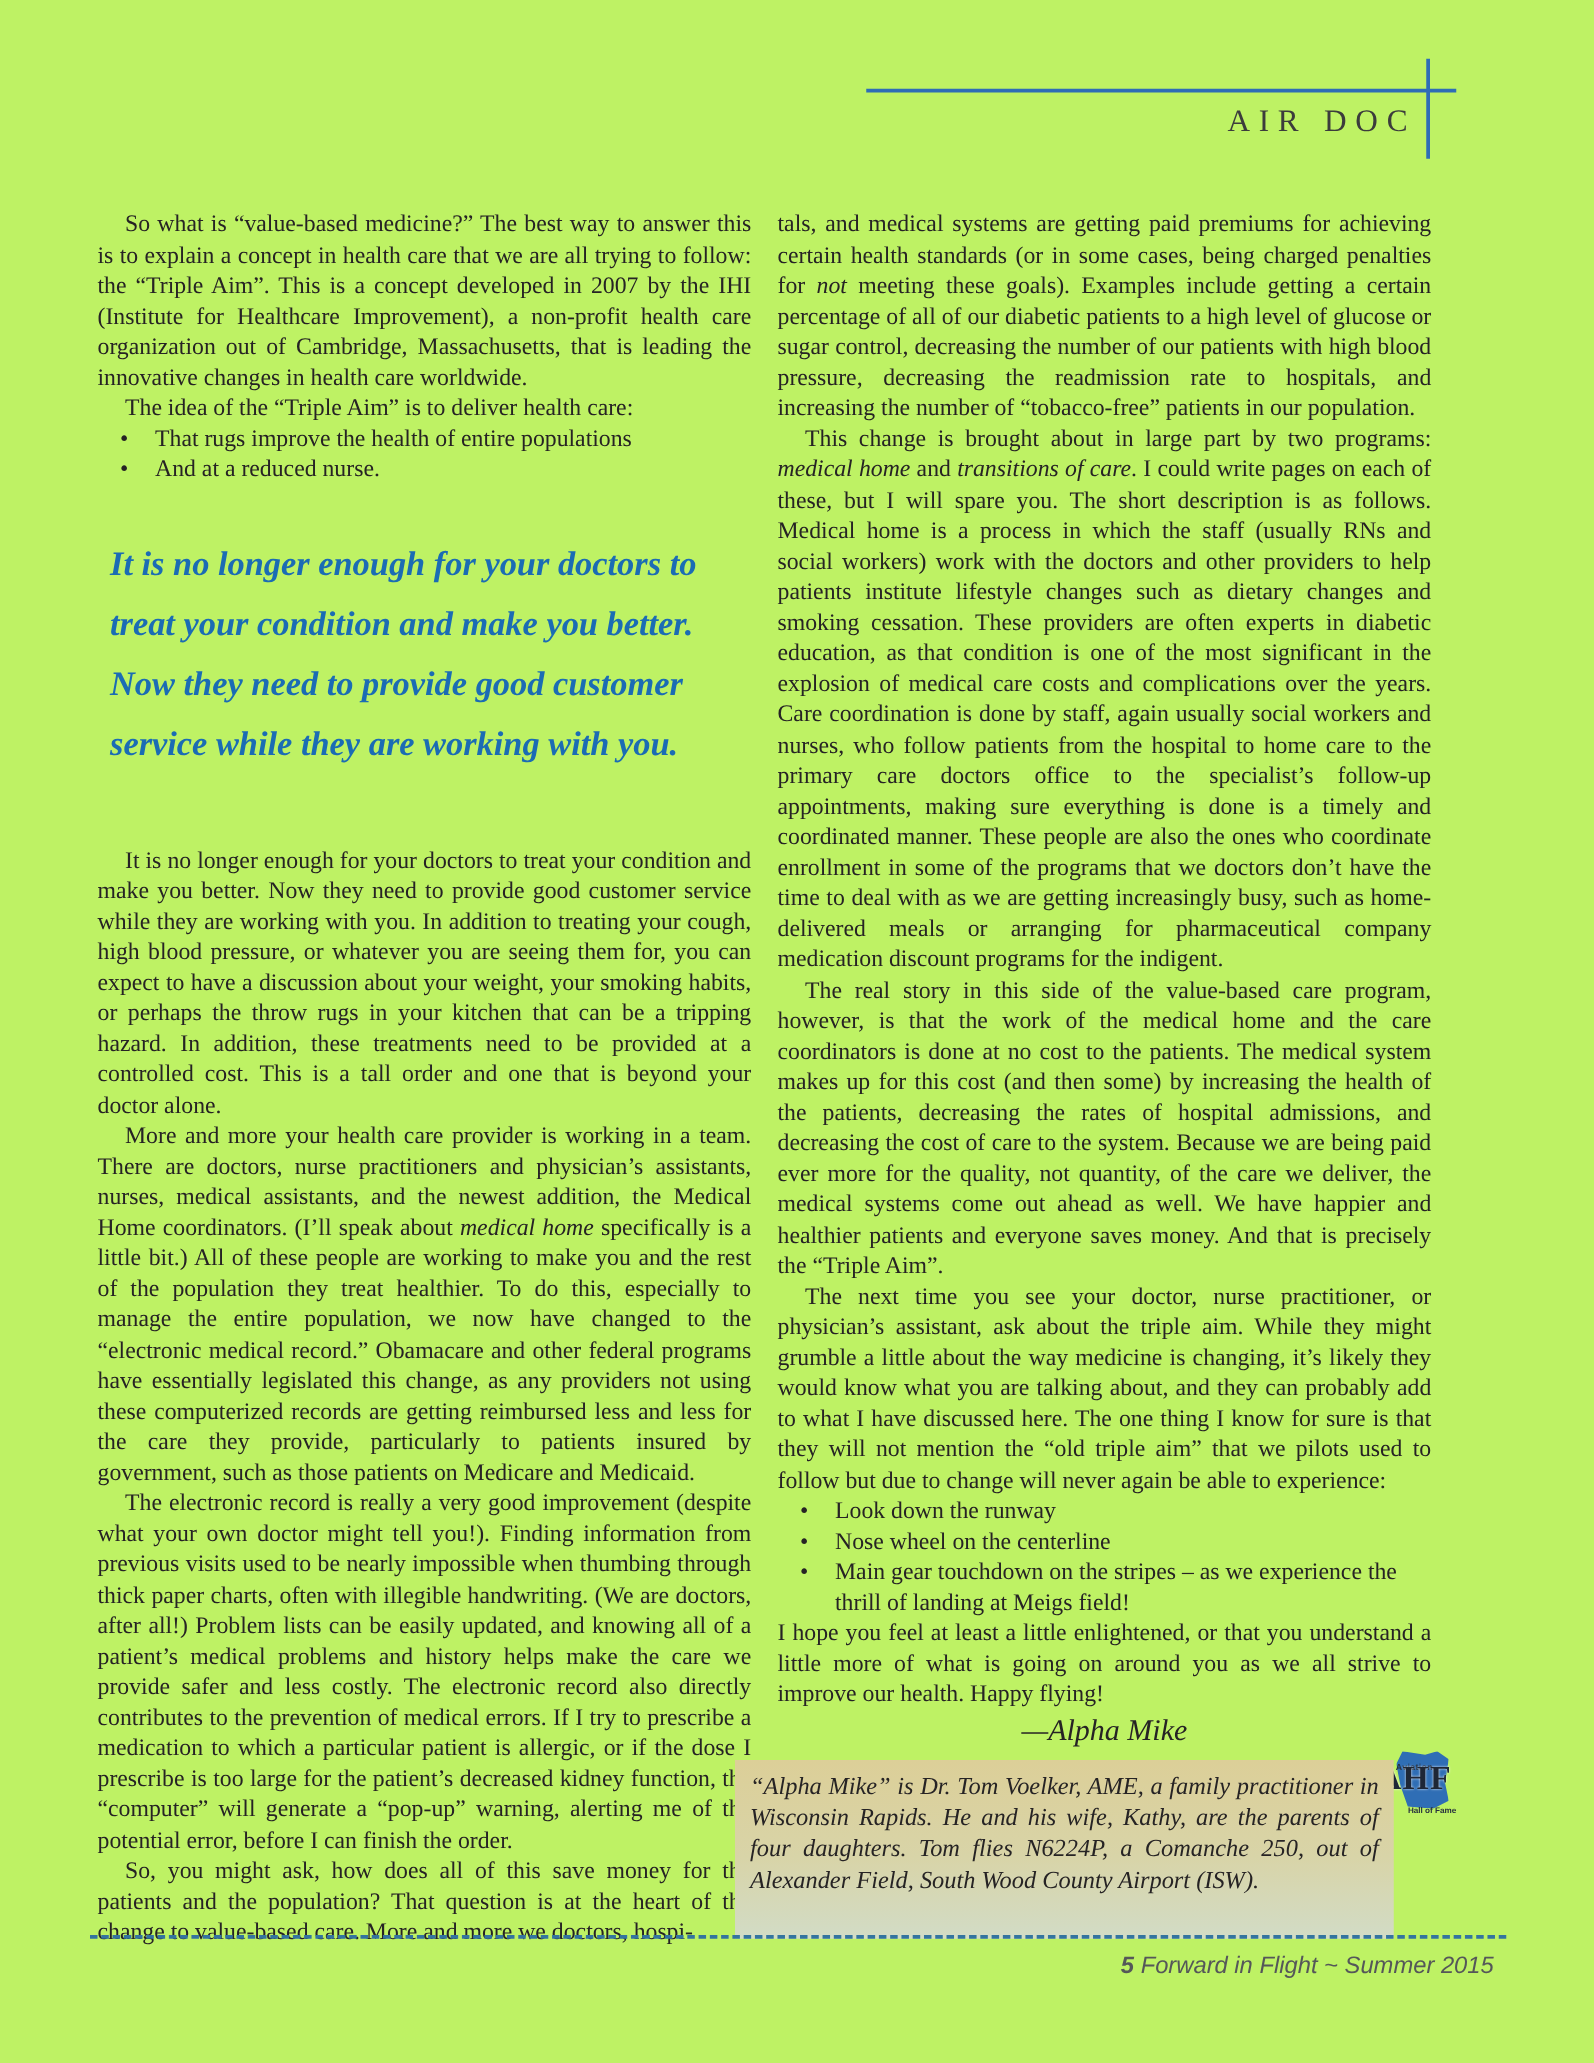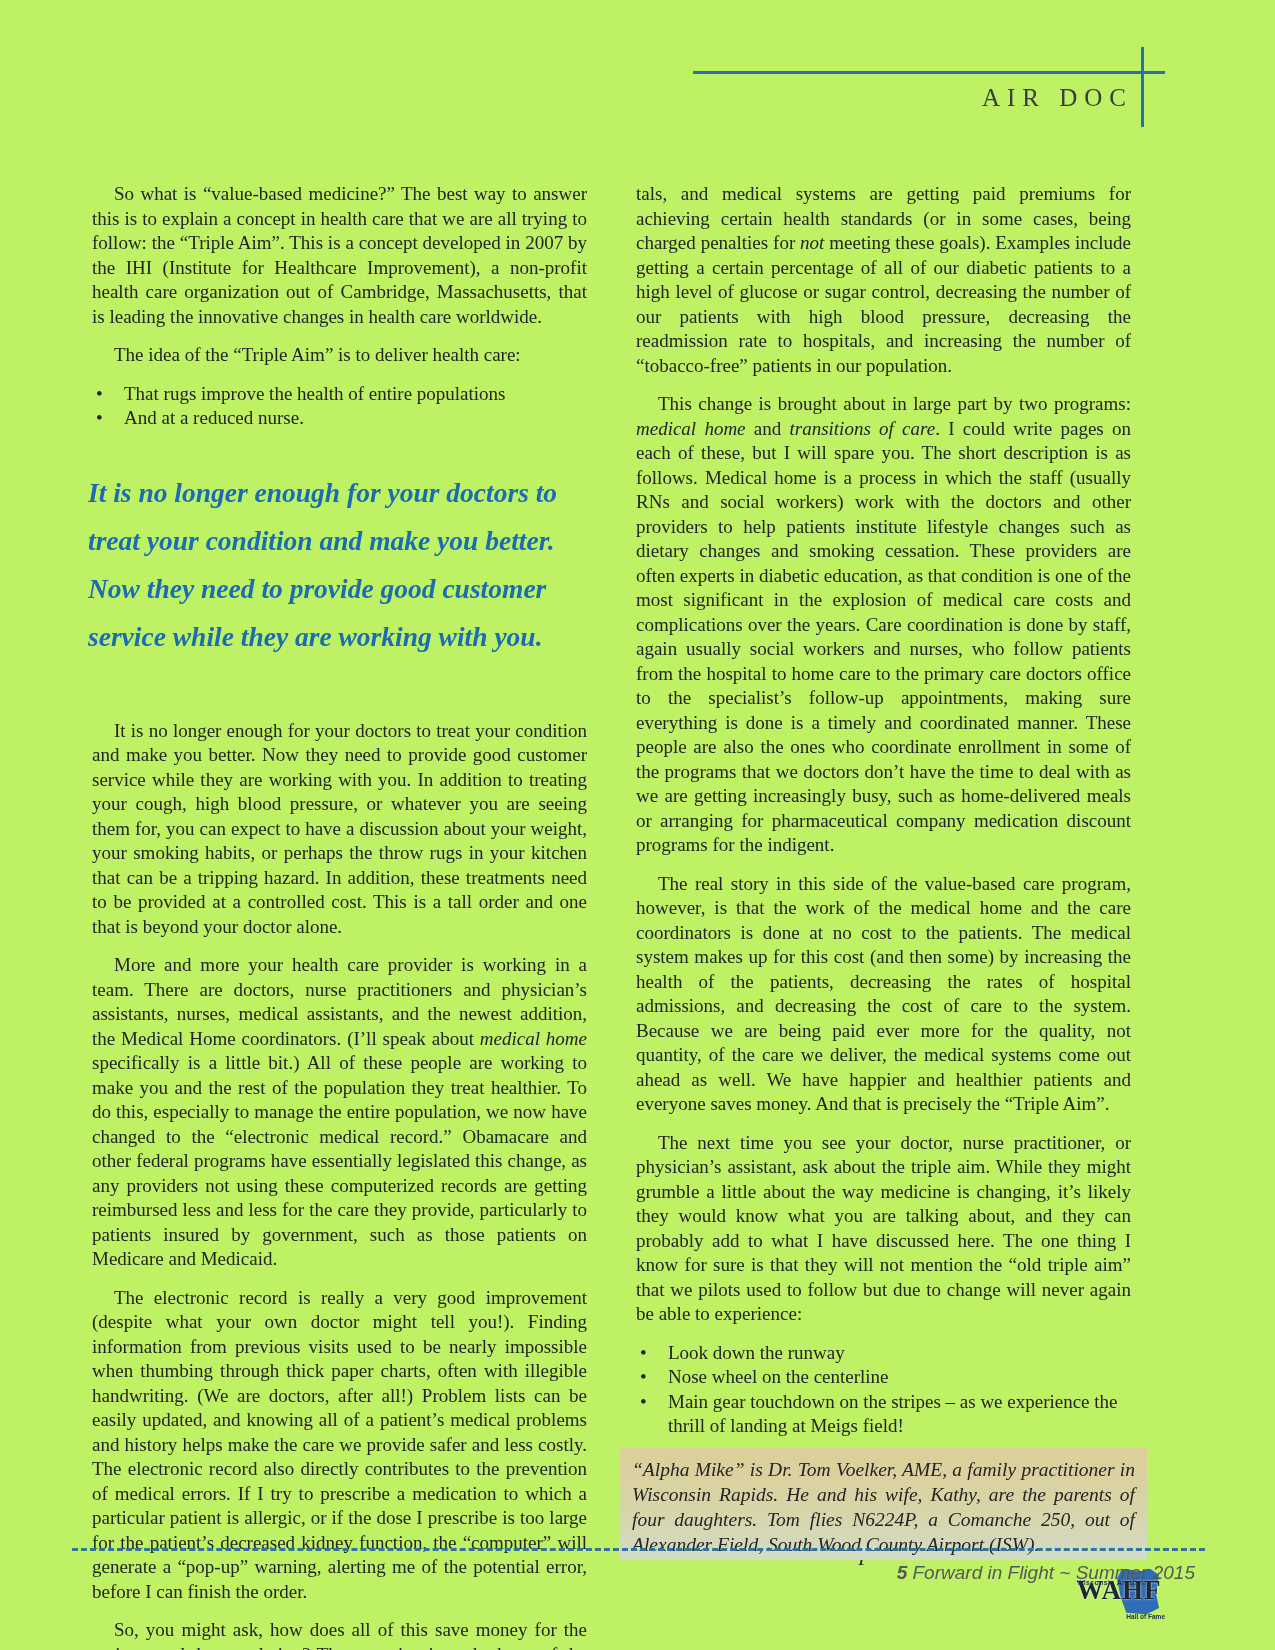--- a/index.html
+++ b/index.html
@@ -15,21 +15,21 @@
   .rule-h{position:absolute;left:693px;top:71px;width:472px;height:3px;background:#2e6db6;}
   .rule-v{position:absolute;left:1141px;top:47px;width:3px;height:80px;background:#2e6db6;}
   .masthead{
     position:absolute;top:84px;right:142px;
     font-size:25px;letter-spacing:7px;color:#3c3c3c;
   }
   
   .col{position:absolute;top:168px;width:523px;font-size:19px;line-height:24.5px;text-align:justify;}
   .col1{left:78px;}
   .col2{left:622px;}
-  .para{margin:14px;}
+  .para{margin:0;}
   .indent{text-indent:22px;}
   ul.bullets{margin:0;padding:0;list-style:none;}
   ul.bullets li{
     padding-left:46px;position:relative;margin:0;text-align:left;
   }
   ul.bullets li::before{
     content:"•";position:absolute;left:18px;top:0;
   }
   
   .pull-quote{
@@ -58,28 +58,27 @@
   .wahf-line1{position:absolute;left:6px;top:4px;width:90px;
     font-family:"Liberation Sans",sans-serif;font-size:7px;font-weight:bold;
     color:#27303e;letter-spacing:.3px;text-align:left;}
   .wahf-main{position:absolute;left:0;top:11px;width:96px;
     font-size:27px;font-weight:bold;color:#1e2736;letter-spacing:1px;
     text-shadow:0 0 2px #ffffff;}
   .wahf-line2{position:absolute;right:2px;top:38px;
     font-family:"Liberation Sans",sans-serif;font-size:6.5px;font-weight:bold;color:#27303e;}
   
   .info-box{
-    position:absolute;left:620px;top:1408px;width:527px;height:112px;
+    position:absolute;left:588px;top:1408px;width:527px;height:143px;
     background:linear-gradient(180deg,#dccf98 0%,#d8d4a8 55%,#d2dcc6 100%);
     box-sizing:border-box;
     padding:9px 12px;
     font-style:italic;
     font-size:19.5px;line-height:25px;
     text-align:justify;
-    margin-top:40px;
   }
   
   .footer-rule{
     position:absolute;left:72px;top:1548px;width:1133px;height:0;
     border-top:3px dashed #33749f;
   }
   .footer-text{
     position:absolute;top:1562px;right:80px;
     font-family:Liberation Sans, sans-serif;
     font-style:italic;font-size:19px;color:#555759;

